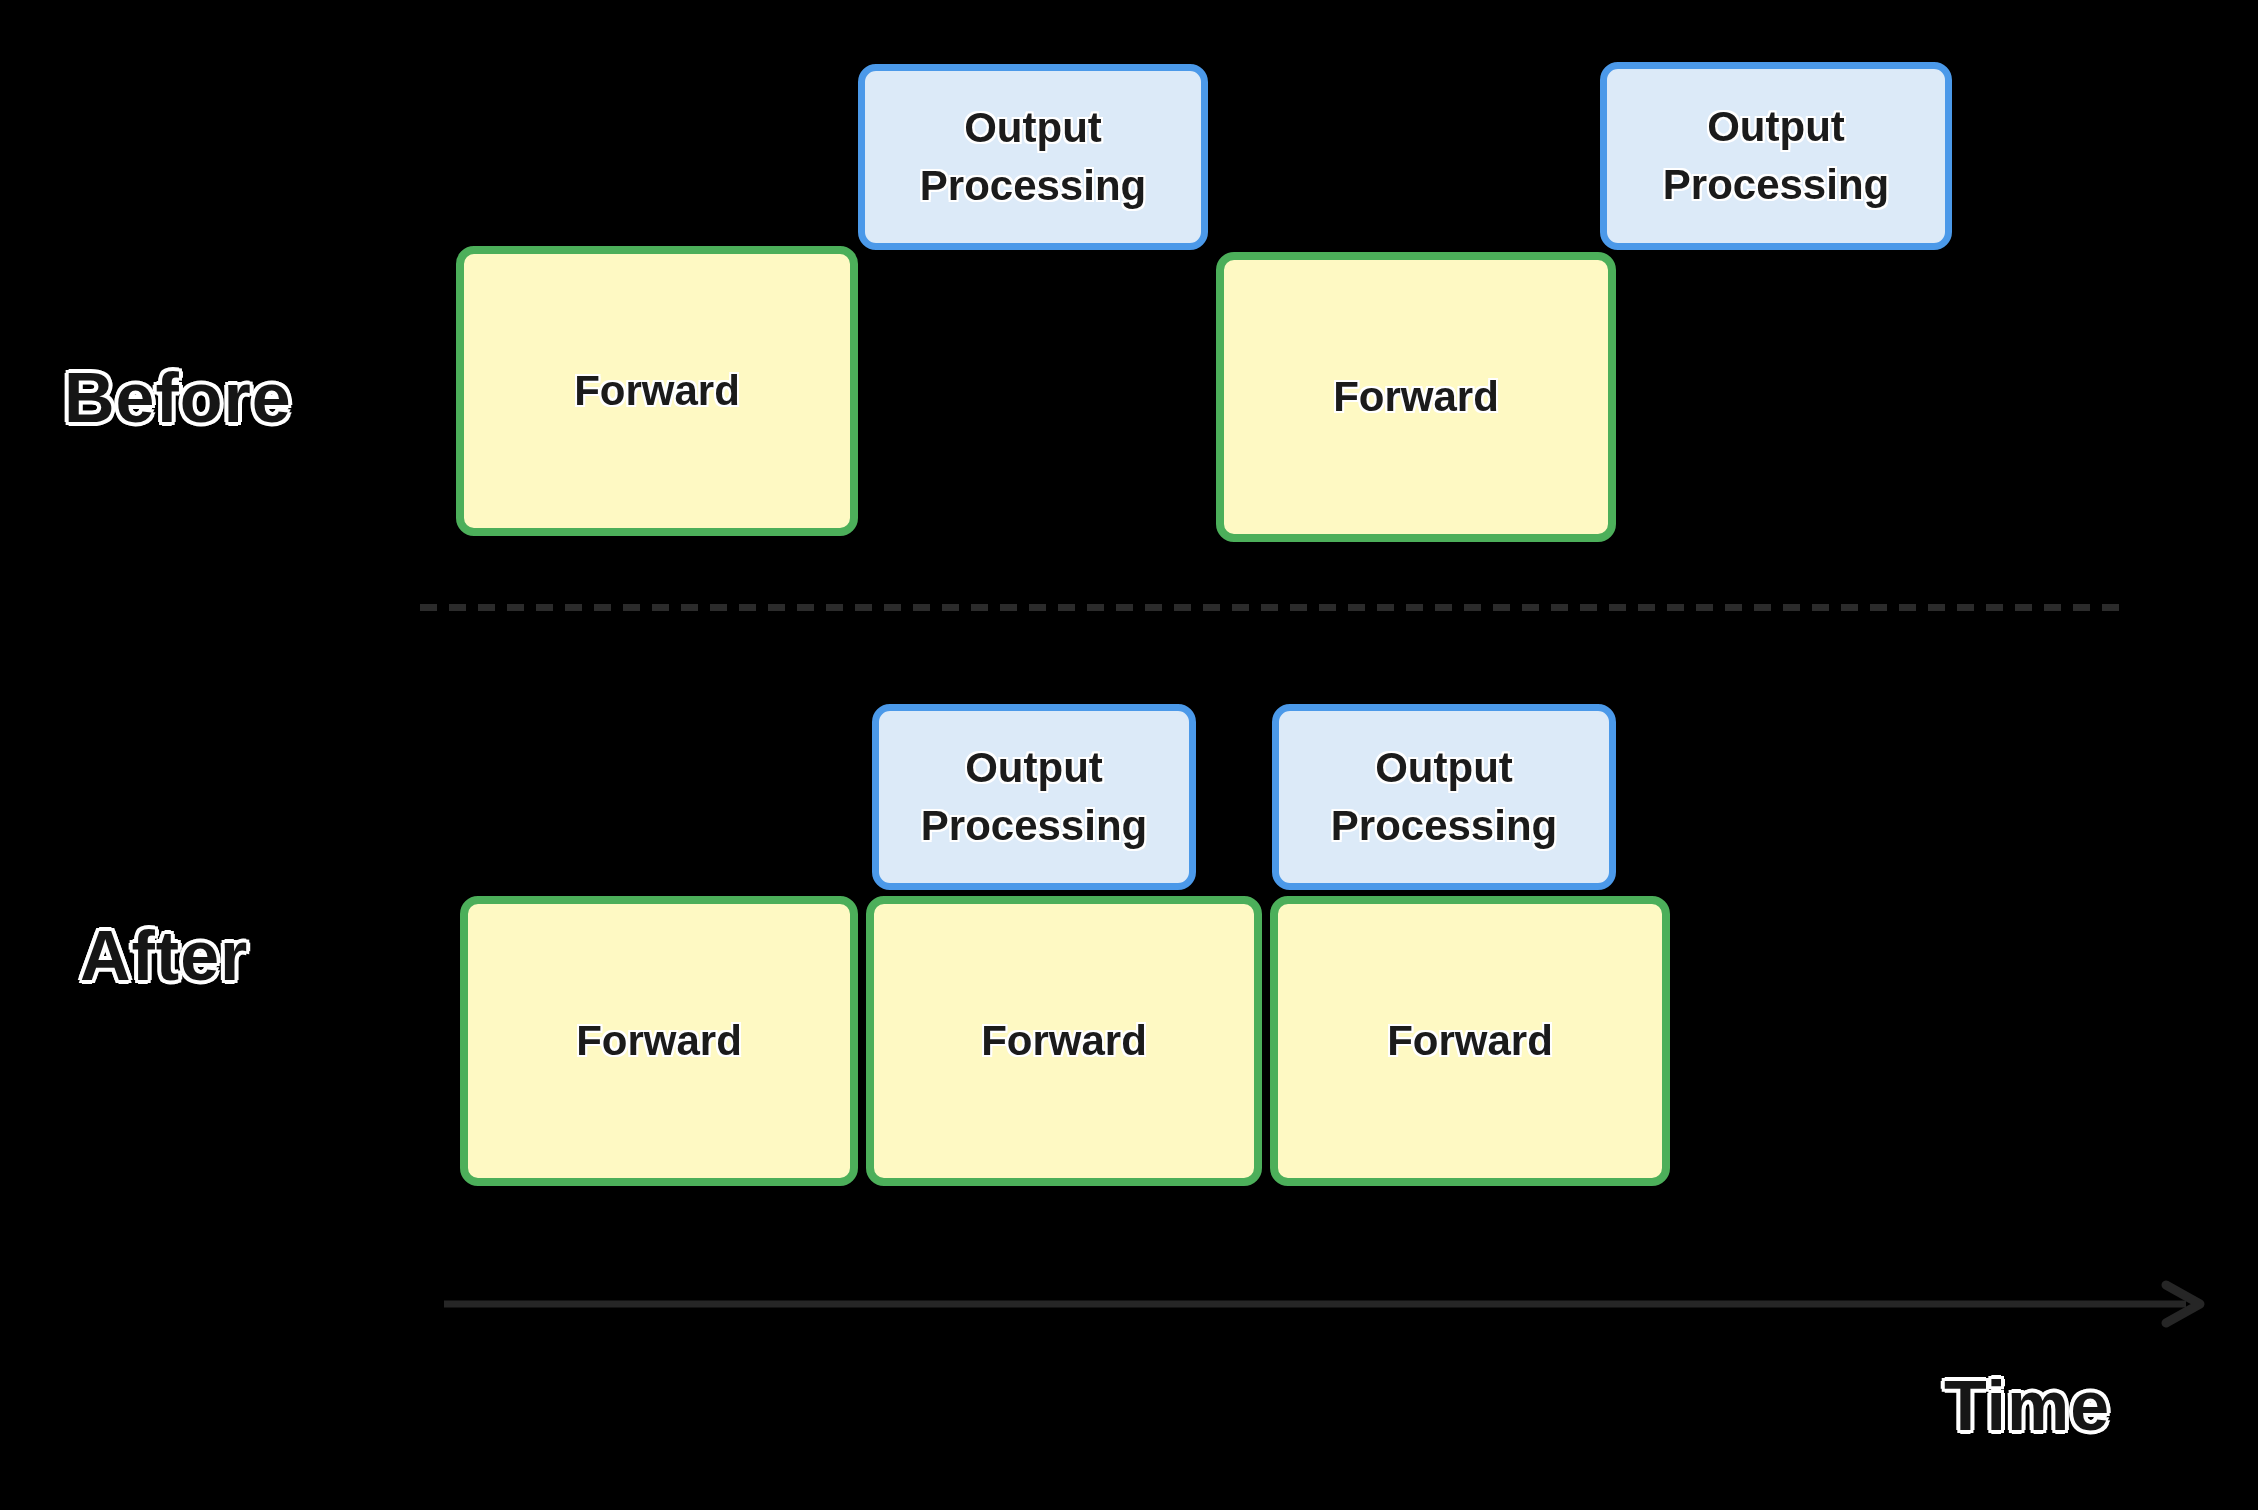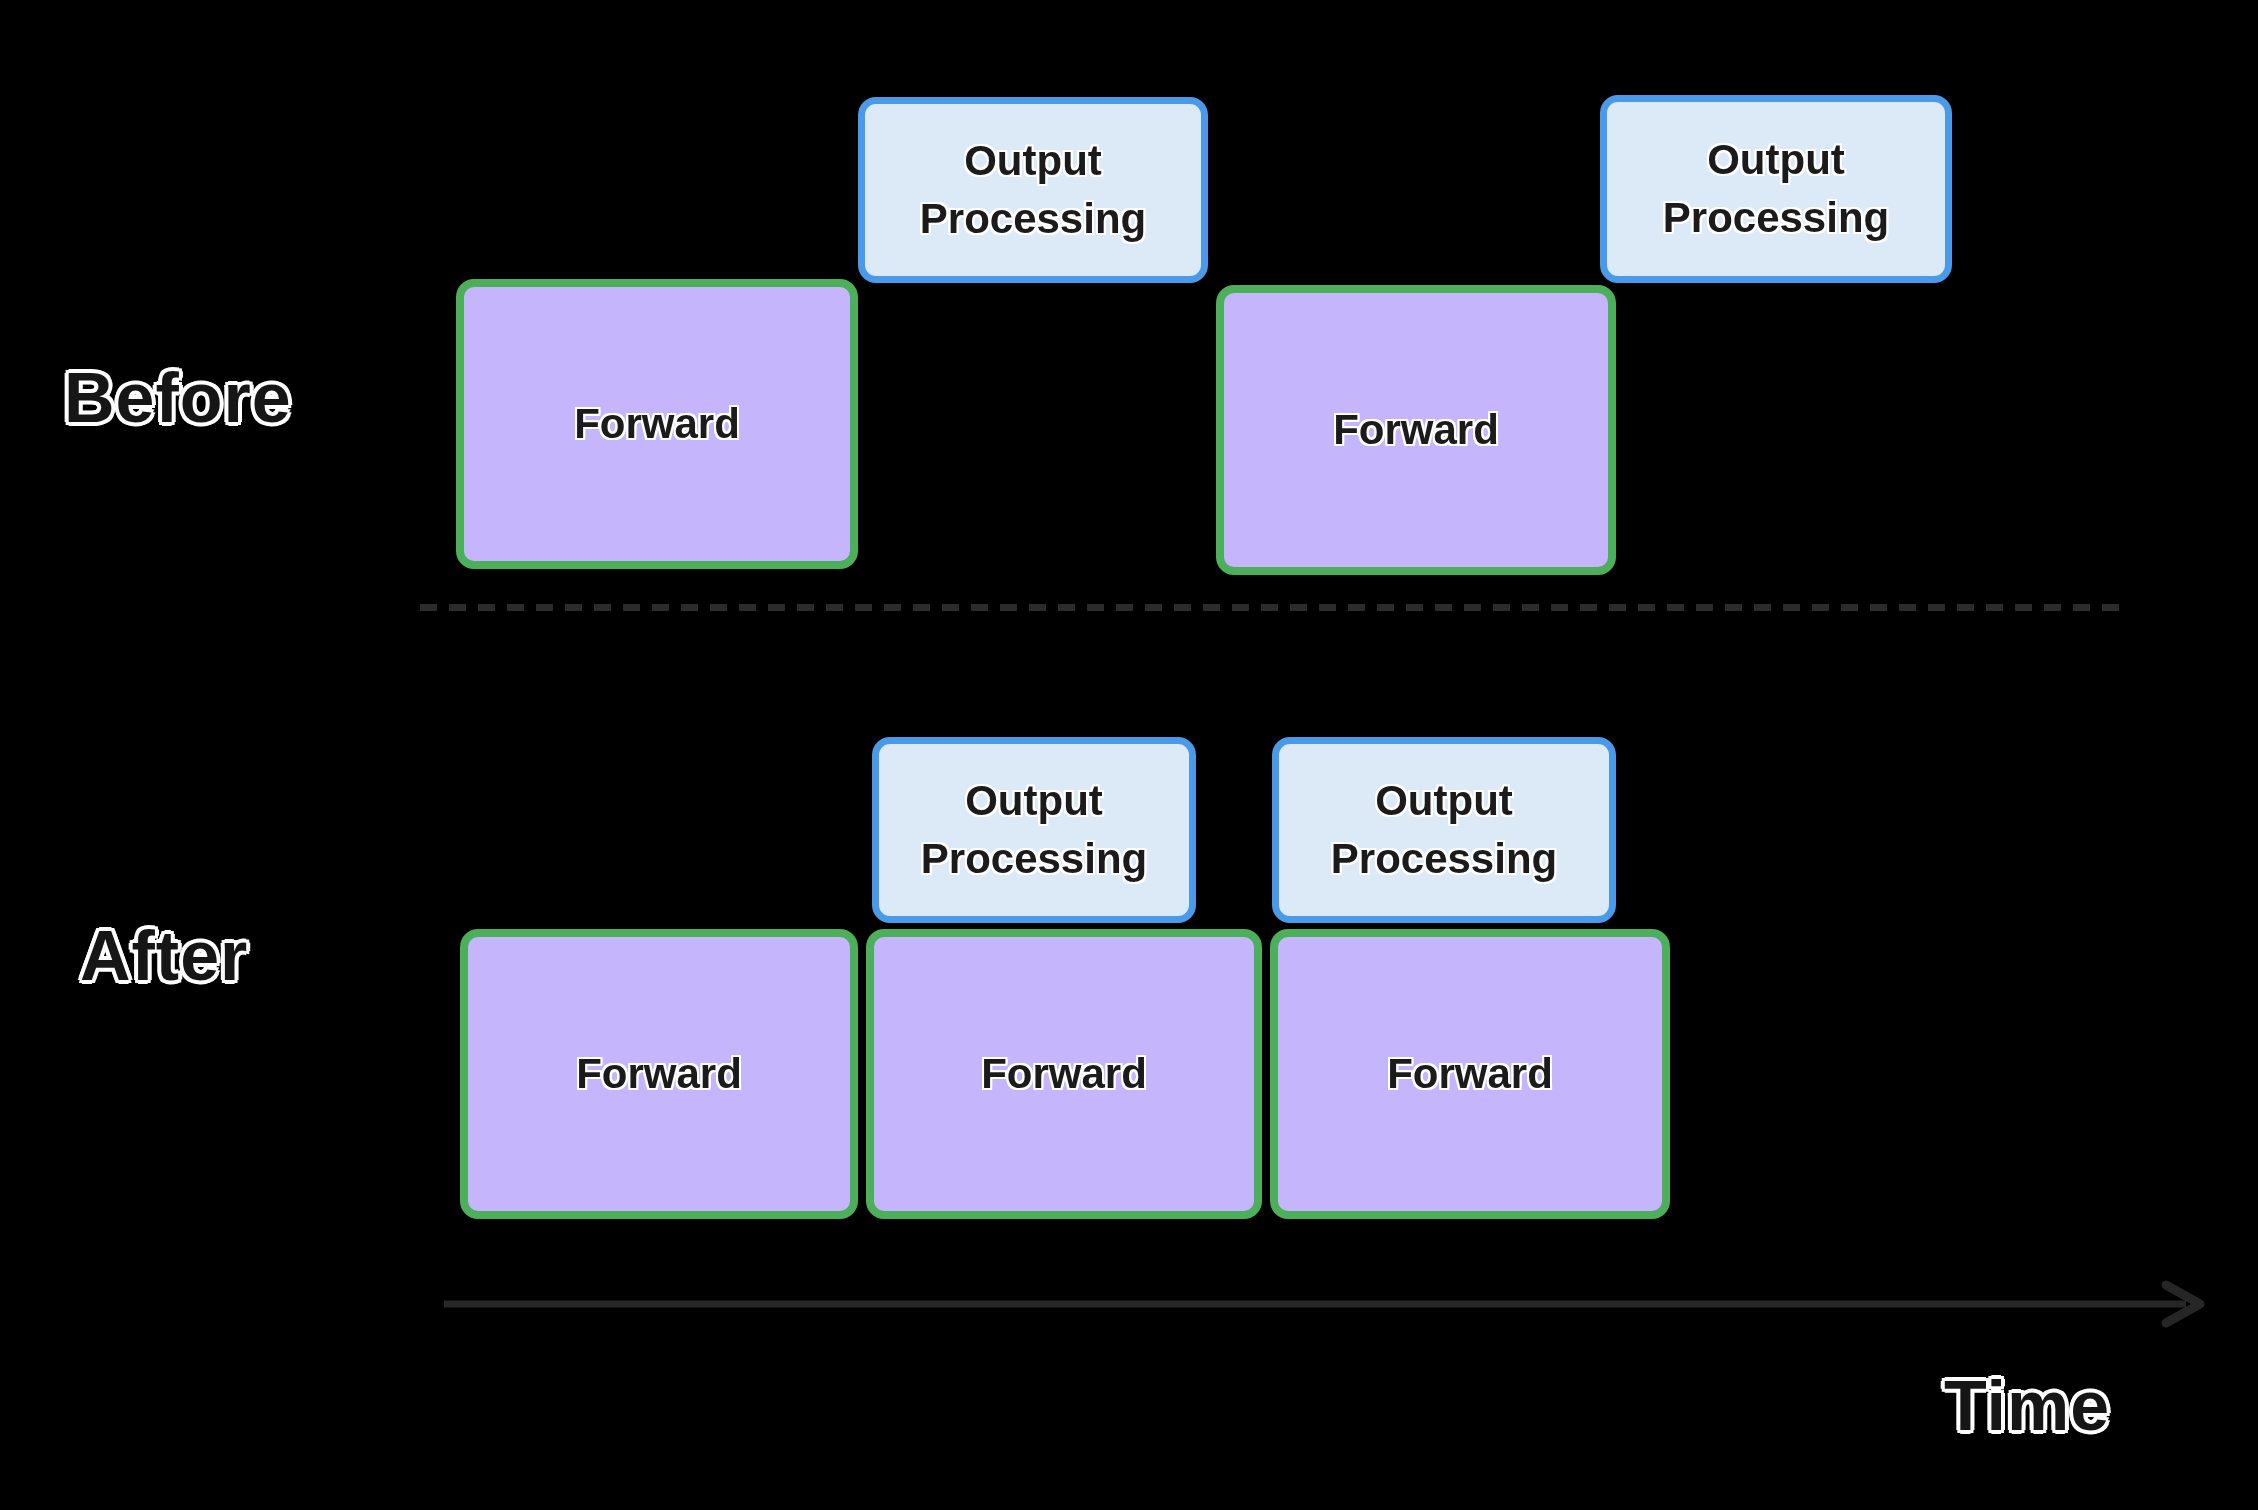--- a/index.html
+++ b/index.html
@@ -35,24 +35,23 @@
     align-items: center;
     justify-content: center;
     text-align: center;
     font-size: 42px;
     font-weight: 700;
     line-height: 1.38;
     color: #1b1b1b;
     text-shadow:
       -2px -2px 0 #fff, 2px -2px 0 #fff, -2px 2px 0 #fff, 2px 2px 0 #fff,
       -2px 0 0 #fff, 2px 0 0 #fff, 0 -2px 0 #fff, 0 2px 0 #fff;
-    margin-top: 33px;
   }
   .box.forward {
-    background: #c4b5fd;
+    background: #fef9c3;
     border: 8px solid #4caf5a;
   }
   .box.output {
     background: #dceaf8;
     border: 7px solid #4b99e9;
     padding: 0 18px;
   }
 
   
   .b-f1 { left: 456px;  top: 246px; width: 402px; height: 290px; }

